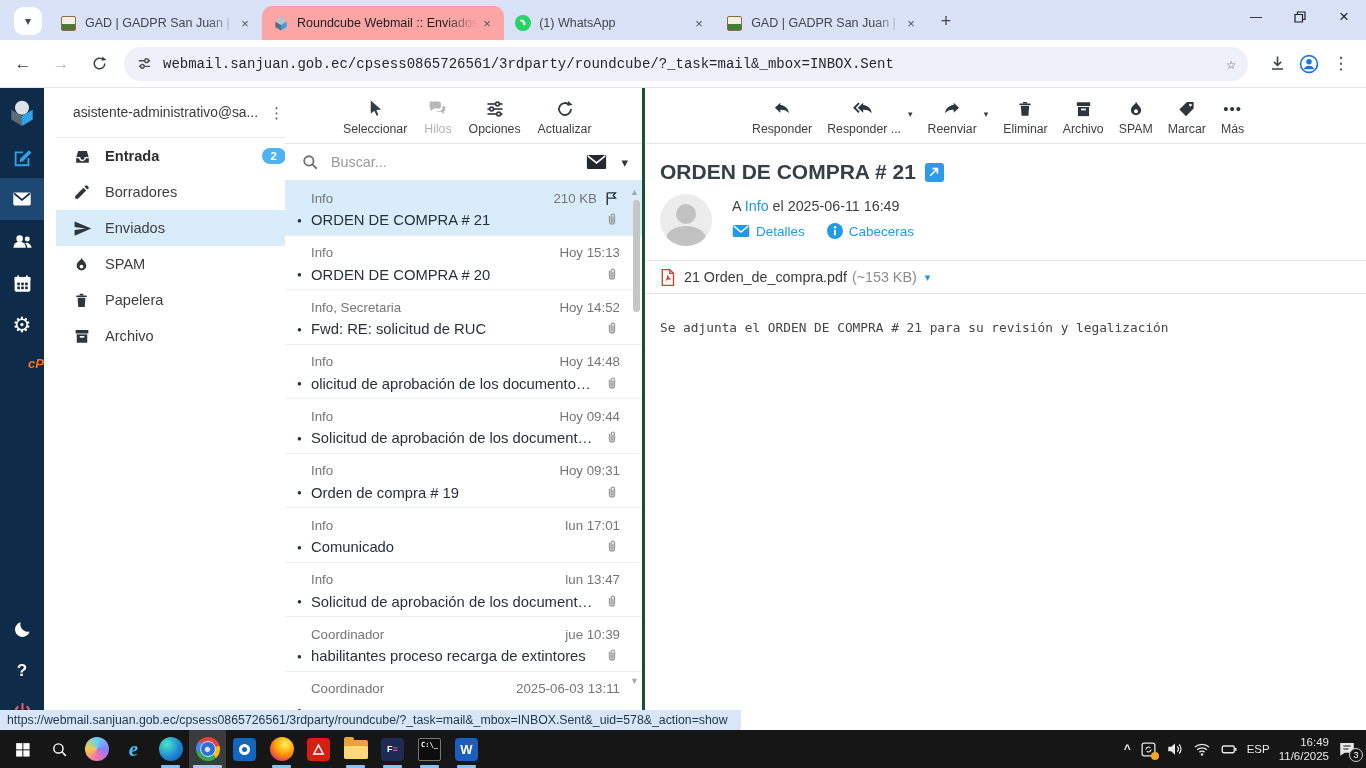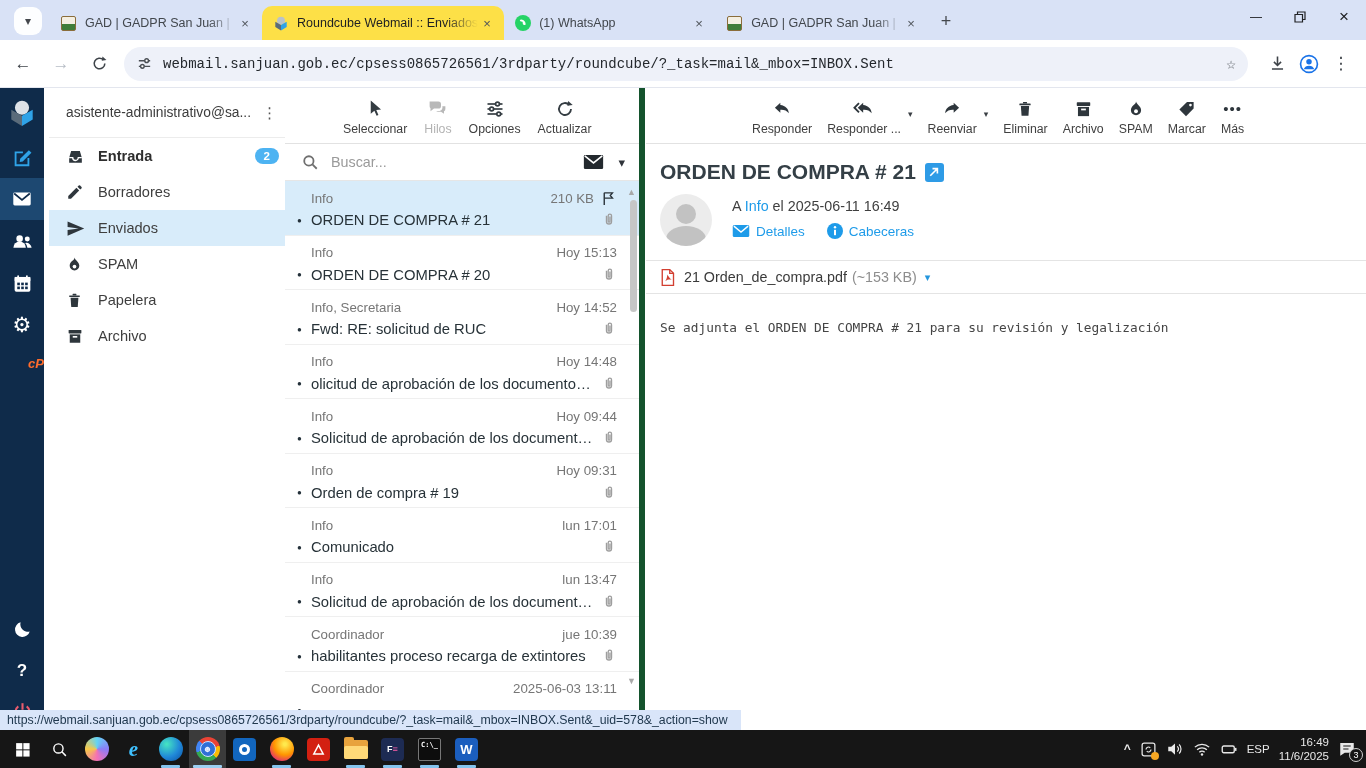--- a/index.html
+++ b/index.html
@@ -6,21 +6,21 @@
   *{box-sizing:border-box;}
   .screen{position:relative;width:1366px;height:768px;overflow:hidden;background:#fff;
     font-family:"Liberation Sans",sans-serif;color:#222;}
 
   
   .tabstrip{position:absolute;left:0;top:0;width:100%;height:40px;background:#d9e2f6;display:flex;align-items:flex-end;}
   .tab-search{width:28px;height:28px;margin:0 8px 5px 14px;border-radius:9px;background:#fdfeff;
     display:flex;align-items:center;justify-content:center;font-size:12px;color:#44484d;cursor:pointer;}
   .tab{flex:0 0 212px;height:34px;display:flex;align-items:center;padding:0 8px 0 10px;
     font-size:12.5px;color:#42474d;border-radius:10px 10px 0 0;position:relative;}
-  .tab.active{background:#fde047;color:#1d1f23;flex-basis:228px;}
+  .tab.active{background:#fca5a5;color:#1d1f23;flex-basis:228px;}
   .tab .fav{width:17px;height:17px;margin-right:8px;flex:0 0 17px;display:flex;align-items:center;justify-content:center;}
   .tab-title{flex:1;white-space:nowrap;overflow:hidden;text-overflow:clip;
     -webkit-mask-image:linear-gradient(90deg,#000 82%,transparent);mask-image:linear-gradient(90deg,#000 82%,transparent);}
   .tab-close{flex:0 0 18px;height:18px;border-radius:50%;display:flex;align-items:center;justify-content:center;
     font-size:13px;color:#50555b;cursor:pointer;}
   .newtab{width:28px;height:28px;margin:0 0 5px 4px;display:flex;align-items:center;justify-content:center;
     font-size:18px;color:#44484d;cursor:pointer;}
   .wincontrols{position:absolute;right:0;top:0;height:34px;display:flex;}
   .winbtn{width:44px;height:34px;display:flex;align-items:center;justify-content:center;font-size:12px;color:#202124;cursor:pointer;}
 
@@ -37,32 +37,32 @@
   
   .app{position:absolute;left:0;top:88px;width:100%;height:642px;background:#fff;}
 
   .appbar{position:absolute;left:0;top:0;width:44px;height:100%;background:#0f2b4a;display:flex;flex-direction:column;align-items:center;}
   .appbar .abtn{width:44px;height:42px;display:flex;align-items:center;justify-content:center;cursor:pointer;}
   .appbar .abtn.active{background:#1d4871;}
   .ab-spacer{flex:1;}
   .cp-logo{color:#ff6c2c;font-weight:bold;font-style:italic;font-size:13px;}
   .ab-q{color:#fff;font-size:17px;font-weight:bold;}
 
-  .folderpane{position:absolute;left:49px;top:0;width:241px;height:100%;background:#fff;border-right:1px solid #e4e4e4;}
+  .folderpane{position:absolute;left:56px;top:0;width:241px;height:100%;background:#fff;border-right:1px solid #e4e4e4;}
   .acct-row{height:50px;display:flex;align-items:center;padding:0 8px 0 17px;border-bottom:1px solid #ececec;}
   .acct-mail{flex:1;font-size:13.8px;color:#3c3c3c;white-space:nowrap;overflow:hidden;}
   .acct-kebab{font-size:15px;color:#555;padding:0 4px;cursor:pointer;}
   .folder{height:36px;display:flex;align-items:center;padding:0 10px 0 17px;cursor:pointer;}
   .folder.selected{background:#d8ecfa;}
   .folder .ficon{width:19px;height:19px;margin-right:13px;flex:0 0 19px;}
   .folder .flabel{flex:1;font-size:14.6px;color:#3e3e3e;}
   .folder.bold .flabel{font-weight:bold;color:#2e2e2e;}
   .badge{background:#4db3f2;color:#fff;font-size:11.5px;font-weight:bold;border-radius:9px;padding:2px 9px;}
 
-  .listpane{position:absolute;left:285px;top:0;width:360px;height:100%;background:#fff;border-right:6px solid #14532d;}
+  .listpane{position:absolute;left:285px;top:0;width:360px;height:100%;background:#fff;border-right:3px solid #14532d;}
   .list-toolbar{height:56px;display:flex;align-items:flex-start;padding:10px 0 0 58px;gap:17px;border-bottom:1px solid #e2e2e2;}
   .tbtn{display:flex;flex-direction:column;align-items:center;gap:3px;cursor:pointer;}
   .tbtn .ticon{height:21px;display:flex;align-items:center;}
   .tbtn .tlabel{font-size:12.3px;color:#404040;}
   .tbtn.disabled .tlabel{color:#b3b3b3;}
   .searchrow{height:37px;display:flex;align-items:center;padding:0 14px 0 16px;border-bottom:1px solid #e6e6e6;}
   .search-ph{flex:1;font-size:14.3px;color:#9a9a9a;margin-left:12px;}
   .searchrow .sr-ico{cursor:pointer;display:flex;align-items:center;}
   .searchrow .chev{font-size:13px;color:#30343a;margin-left:14px;cursor:pointer;}
 

